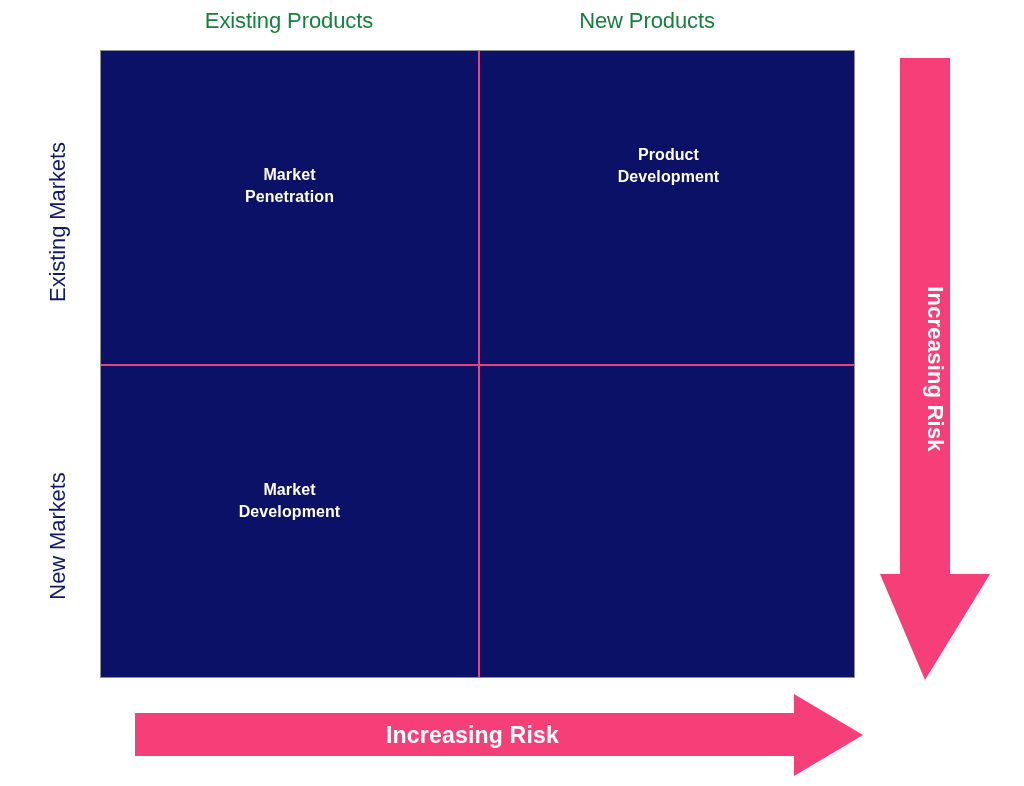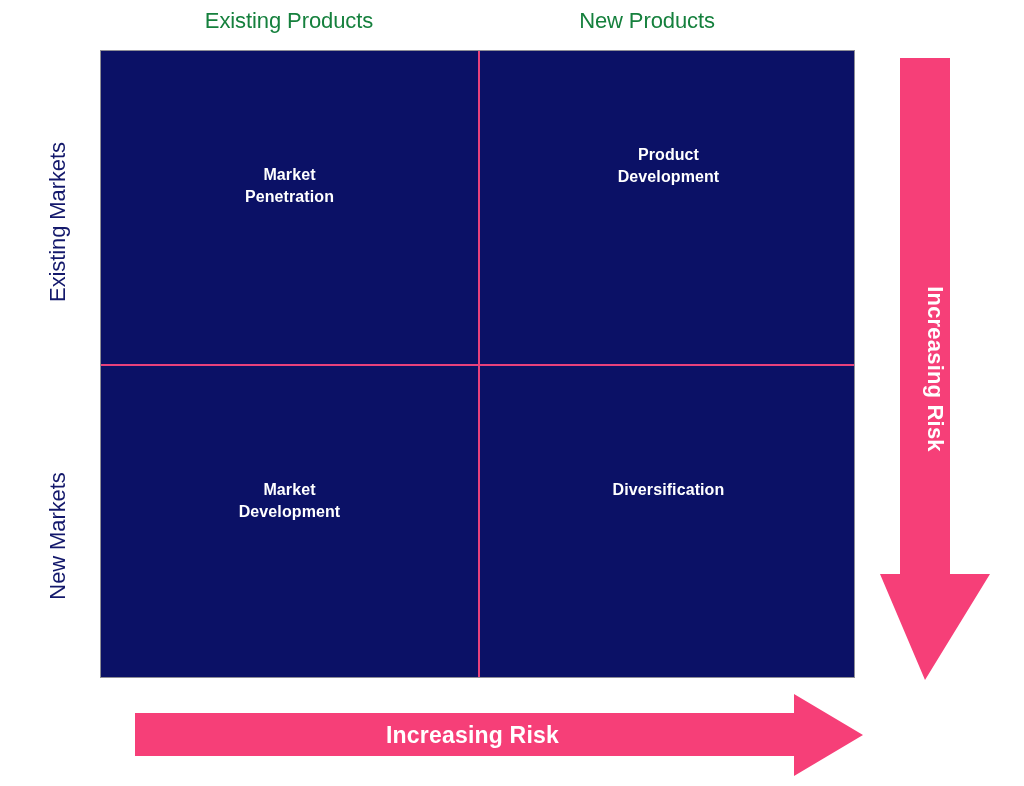--- a/index.html
+++ b/index.html
@@ -163,23 +163,20 @@
 Penetration</div>
   </div>
   <div class="quadrant" id="quadrant-1">
     <div class="quadrant-label">Product
 Development</div>
   </div>
   <div class="quadrant" id="quadrant-2">
     <div class="quadrant-label">Market
 Development</div>
   </div>
-  <div class="quadrant" id="quadrant-3">
-    <div class="quadrant-label">Diversification</div>
-  </div>
 </div>
 
 <div class="arrow-vertical">
   <svg width="110" height="622" viewBox="0 0 110 622">
     <polygon points="20,0 70,0 70,516 110,516 45,622 0,516 20,516" fill="#F63F78"></polygon>
   </svg>
   <div class="arrow-vertical-label">Increasing Risk</div>
 </div>
 
 <div class="arrow-horizontal">

